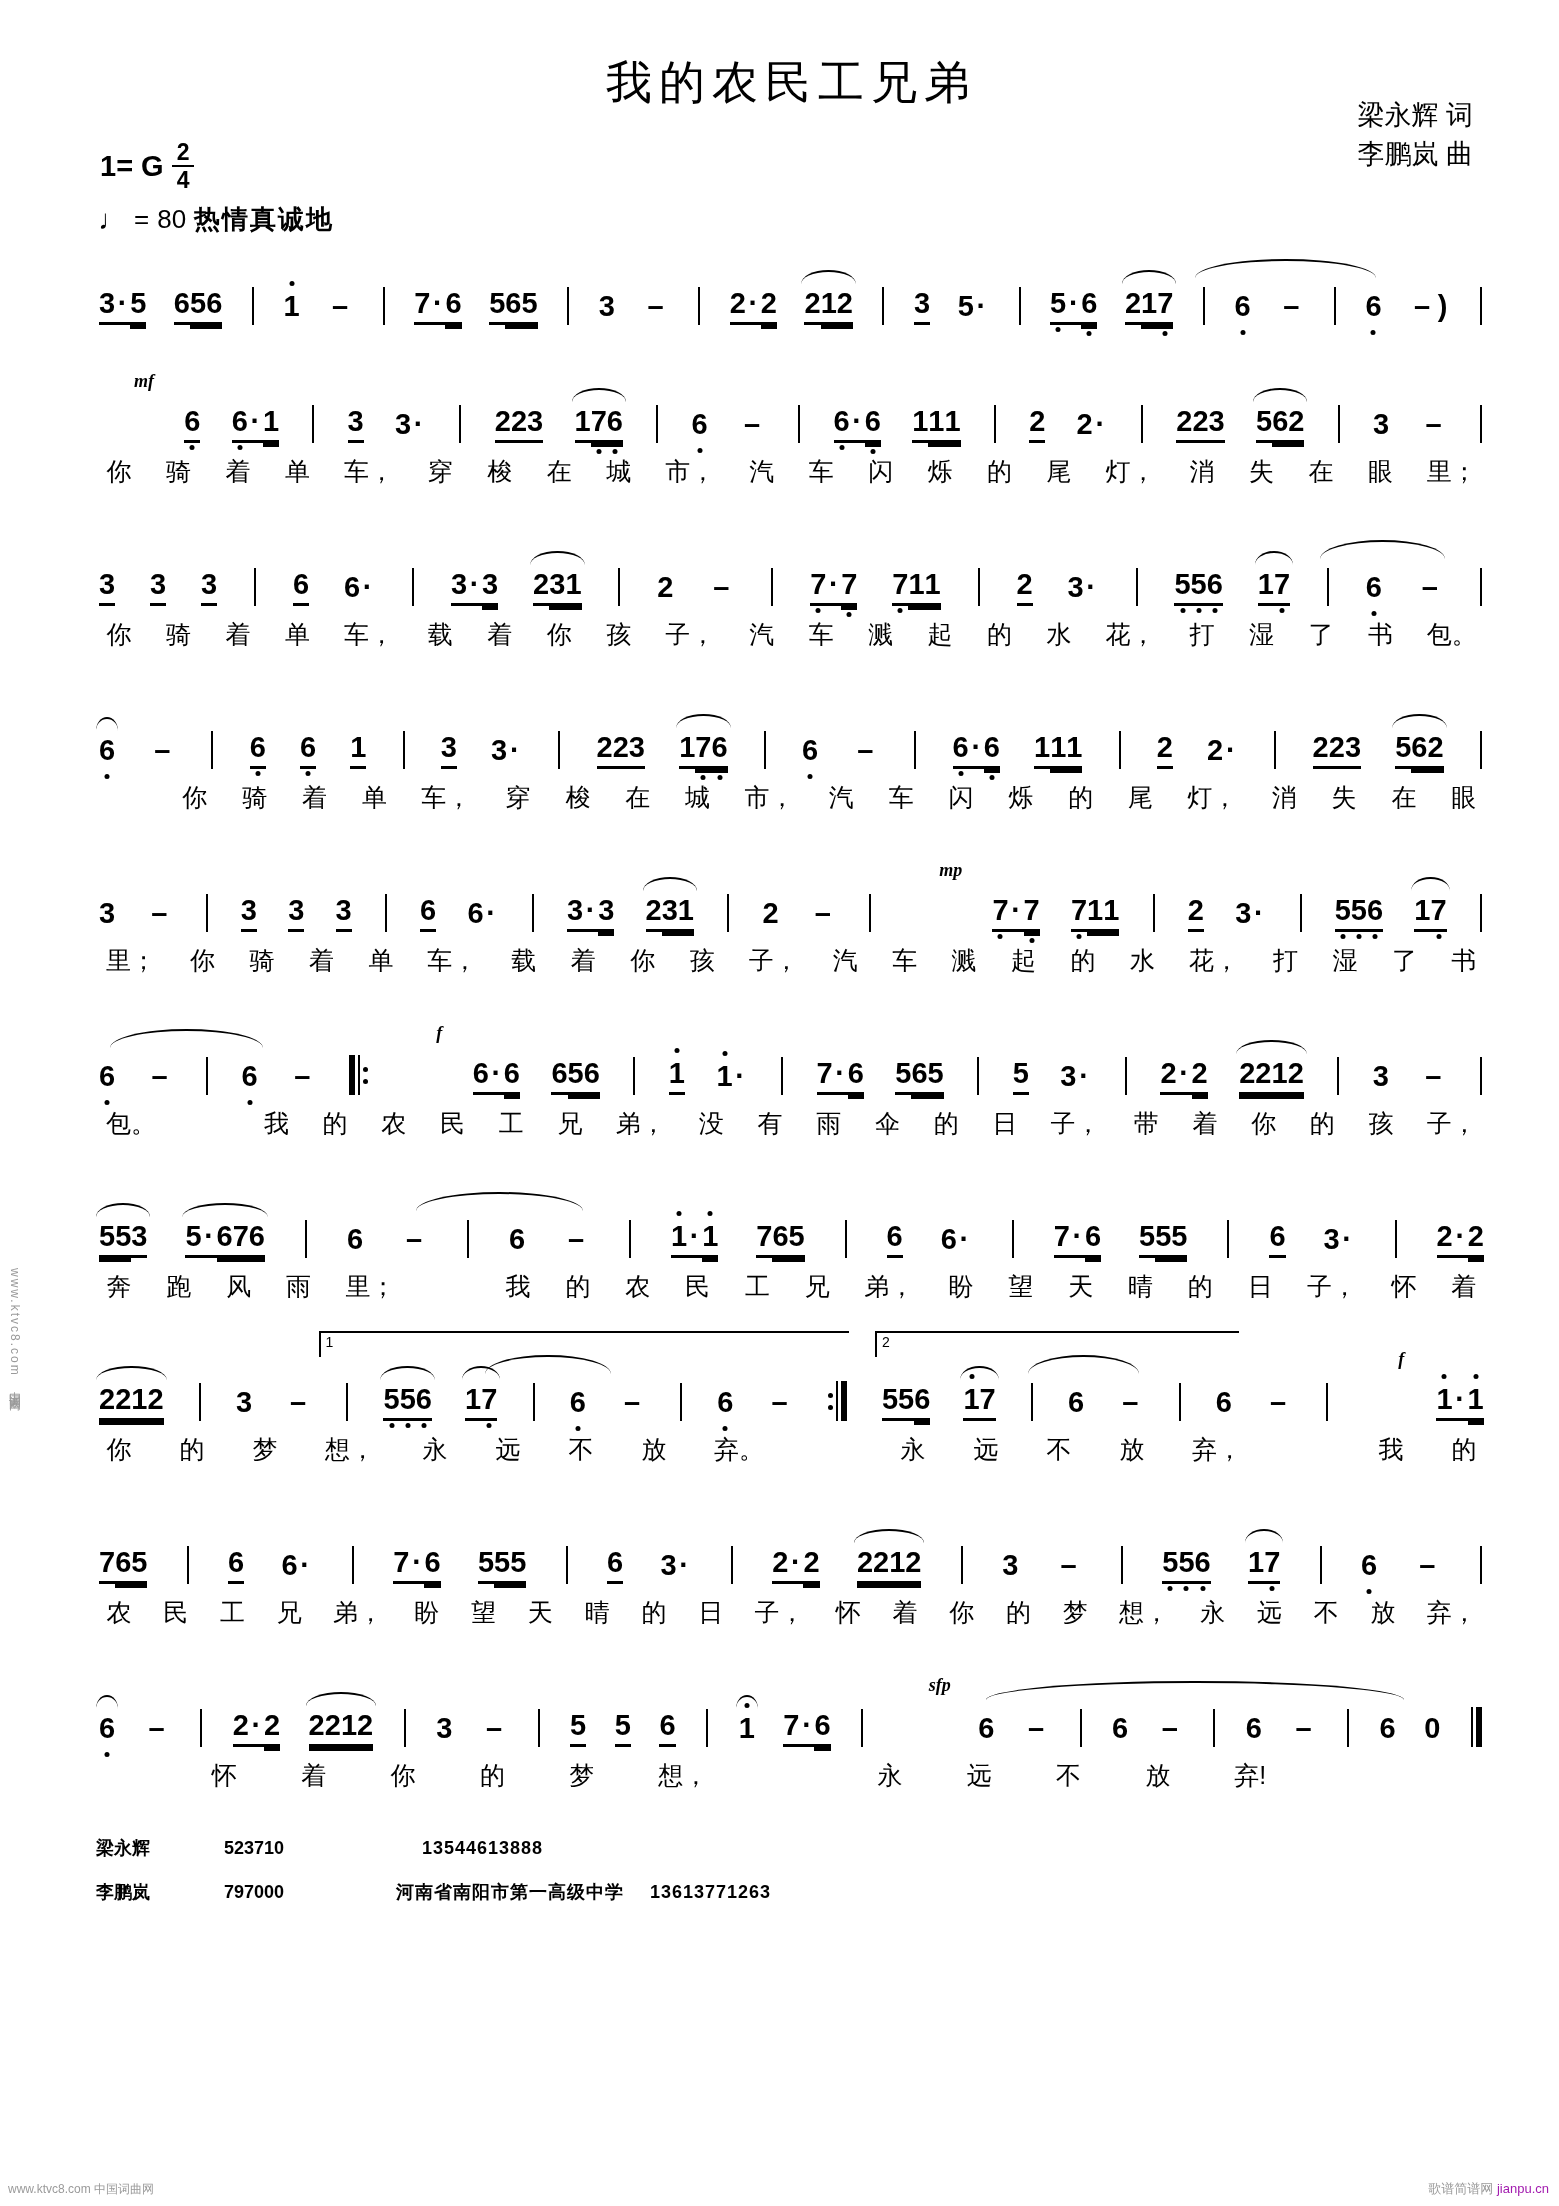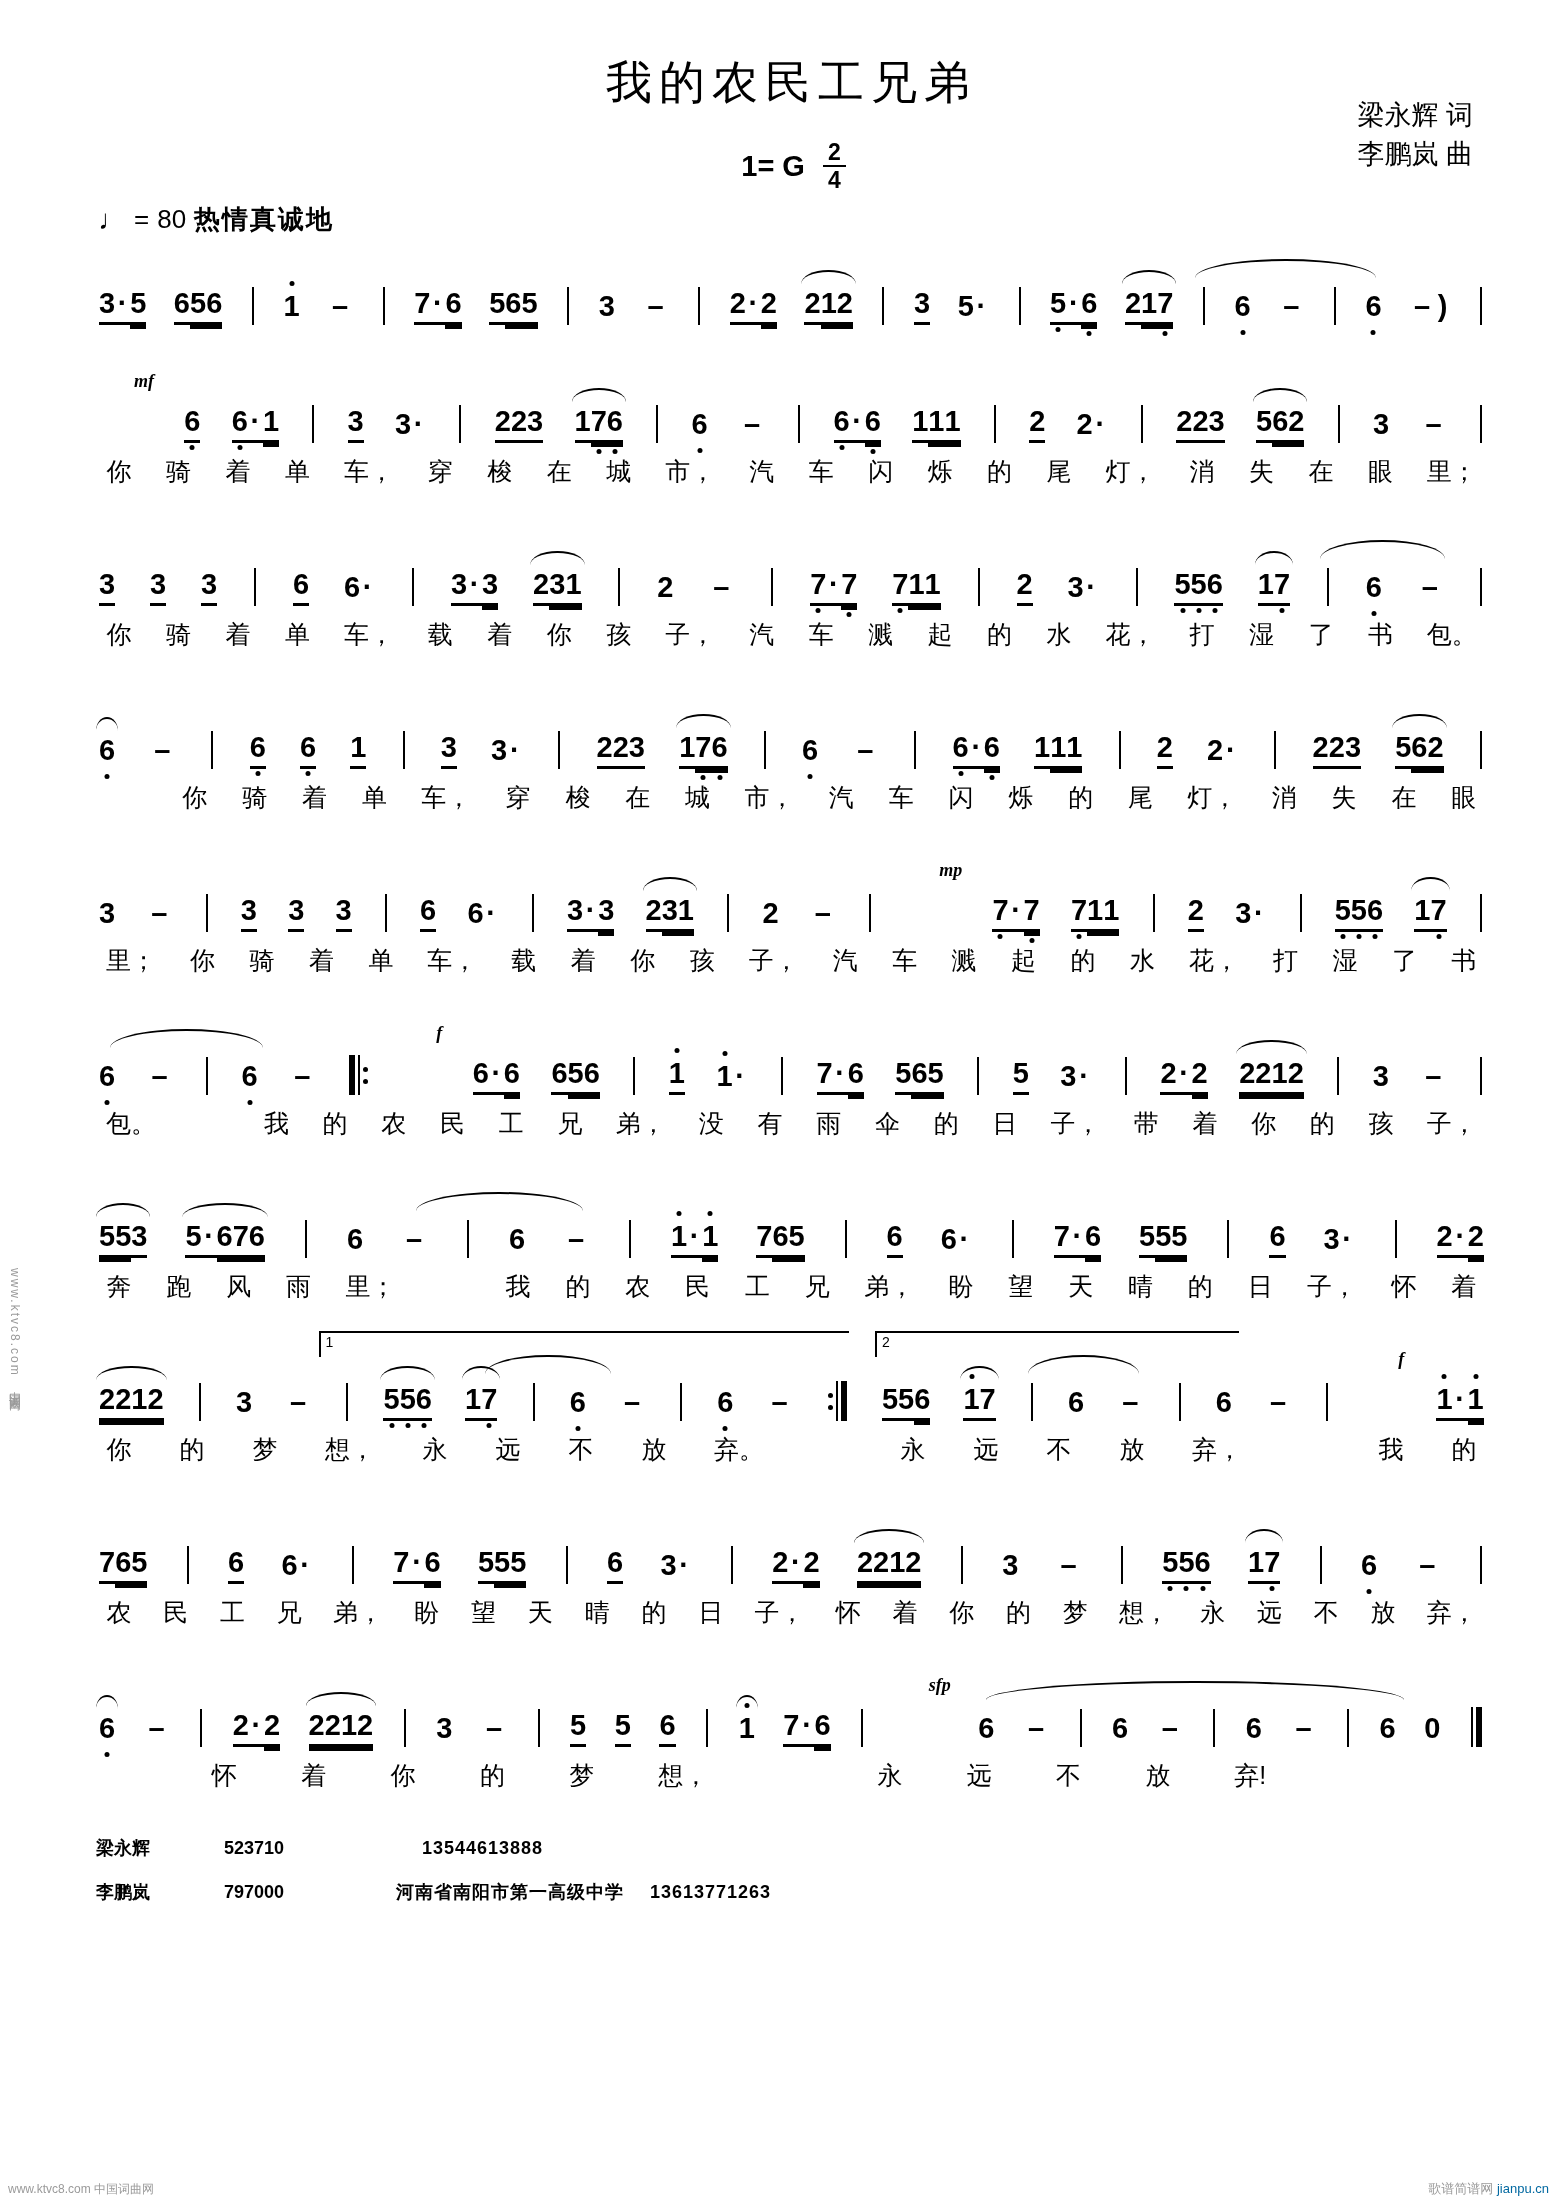--- a/index.html
+++ b/index.html
@@ -3,21 +3,21 @@
 <meta charset="utf-8">
 <style>
   html,body{margin:0;padding:0;}
   body{
     width:1559px;height:2206px;position:relative;background:#ffffff;
     font-family:"Liberation Sans","DejaVu Sans",sans-serif;color:#000;overflow:hidden;
   }
   .sheet{position:relative;padding:52px 72px 0 96px;}
   .title{margin:0;text-align:center;font-size:46px;font-weight:normal;letter-spacing:7px;}
   .credits{position:absolute;top:96px;right:86px;text-align:left;font-size:27px;line-height:1.45;font-weight:500;margin-left:22px;}
-  .keyrow{display:flex;align-items:center;gap:10px;font-size:29px;font-weight:600;margin:26px 0 0 4px;height:52px;justify-content:center;}
+  .keyrow{display:flex;align-items:center;gap:0;font-size:29px;font-weight:600;margin:26px 0 0 4px;height:52px;}
   .meter{display:inline-flex;flex-direction:column;align-items:center;font-size:23px;font-weight:bold;line-height:1.05;margin-left:8px;}
   .meter .num{border-bottom:2px solid #000;padding:0 5px 1px;}
   .meter .den{padding-top:1px;}
   .temporow{display:flex;align-items:center;gap:8px;font-size:26px;margin:10px 0 14px 2px;}
   .temporow .tnote{font-size:28px;}
   .temporow .ttext{font-weight:bold;letter-spacing:2px;}
   
   .score{margin-top:6px;}
   .system{margin-bottom:44px;position:relative;}
   .mline{
@@ -57,21 +57,21 @@
   .contacts .row{display:flex;align-items:baseline;margin-bottom:20px;}
   .c-name{width:128px;font-weight:bold;}
   .c-code{width:172px;}
   .c-addr{letter-spacing:1px;}
   .c-phone{margin-left:26px;letter-spacing:1px;}
   
   .wm-left{position:absolute;left:6px;top:1268px;writing-mode:vertical-lr;
     font-size:12px;color:#9a9a9a;letter-spacing:2px;}
   .wm-bl{position:absolute;left:8px;bottom:8px;font-size:12px;color:#9a9a9a;}
   .wm-br{position:absolute;right:10px;bottom:8px;font-size:13px;color:#9a9a9a;}
-  .wm-br .accent{color:#0369a1;text-align:center;}
+  .wm-br .accent{color:#a21caf;text-align:center;}
 </style>
 </head>
 <body>
 
 <div class="sheet">
   <h1 class="title">我的农民工兄弟</h1>
 
   <div class="credits">
     <div>梁永辉 词</div>
     <div>李鹏岚 曲</div>

